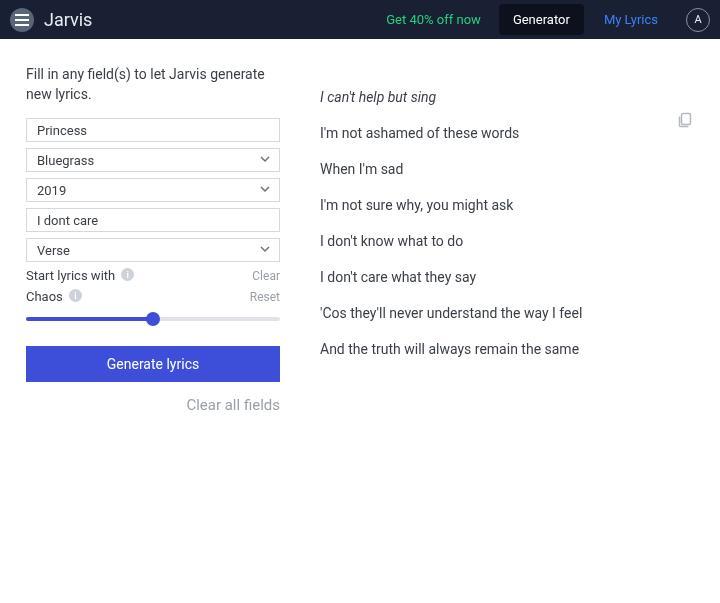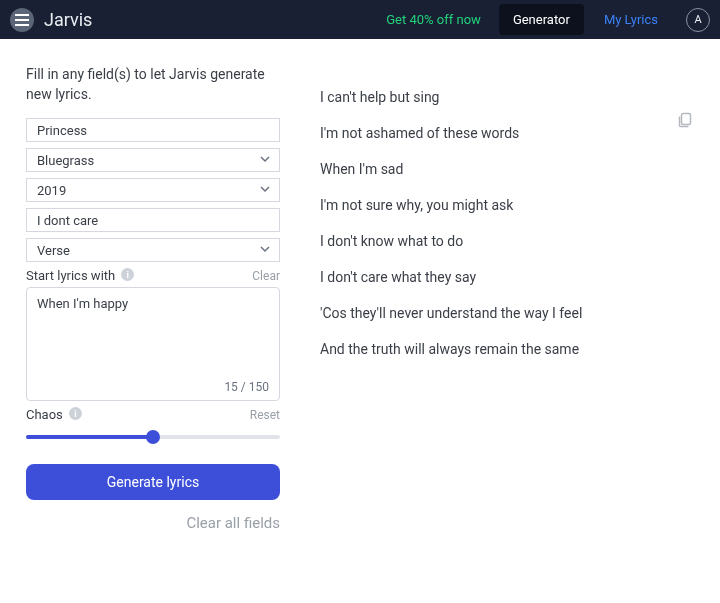--- a/index.html
+++ b/index.html
@@ -78,32 +78,32 @@
 .slider .track-fill {
   position: absolute; left: 0; width: 50%; height: 4px; background: #3d4fd8; border-radius: 2px;
 }
 .slider .thumb {
   position: absolute; left: calc(50% - 7px); width: 14px; height: 14px;
   background: #3d4fd8; border-radius: 50%;
 }
 
 .primary-btn {
   width: 254px; height: 36px; background: #3d4fd8; color: #fff; border: none;
-  border-radius: 8px; font-size: 14px; margin-top: 20px; cursor: pointer;
+  border-radius: 0; font-size: 14px; margin-top: 20px; cursor: pointer;
 }
 .clear-all {
   width: 254px; text-align: right; font-size: 15px; color: #9aa0a8;
   margin-top: 14px; cursor: pointer;
 }
 .copy-icon { color: #b4b9c0; cursor: pointer; }
 .lyrics {
   margin-top: 8px; font-size: 14px; color: #3a3f47;
 }
 .lyrics .line { margin-bottom: 20px; }
-.lyrics .line:first-child { margin-top: 0; }
+.lyrics .line:first-child { margin-top: 0; font-style: italic; }
 
 .right-inner { position: relative; }
 .copy-wrap { position: absolute; right: 0; top: 22px; }
 </style>
 </head>
 <body>
 
 <div class="header">
   <div class="menu-btn">
     <svg viewBox="0 0 14 12">
@@ -158,24 +158,20 @@
     </div>
 
     <div class="row-label">
       <div class="lbl">
         <span>Start lyrics with</span>
         <span class="info-icon">i</span>
       </div>
       <div class="act">Clear</div>
     </div>
 
-    <div class="textarea-wrap">
-      <textarea style="">When I'm happy</textarea>
-      <div class="char-count">15 / 150</div>
-    </div>
 
     <div class="row-label">
       <div class="lbl">
         <span>Chaos</span>
         <span class="info-icon">i</span>
       </div>
       <div class="act">Reset</div>
     </div>
 
     <div class="slider-wrap">

